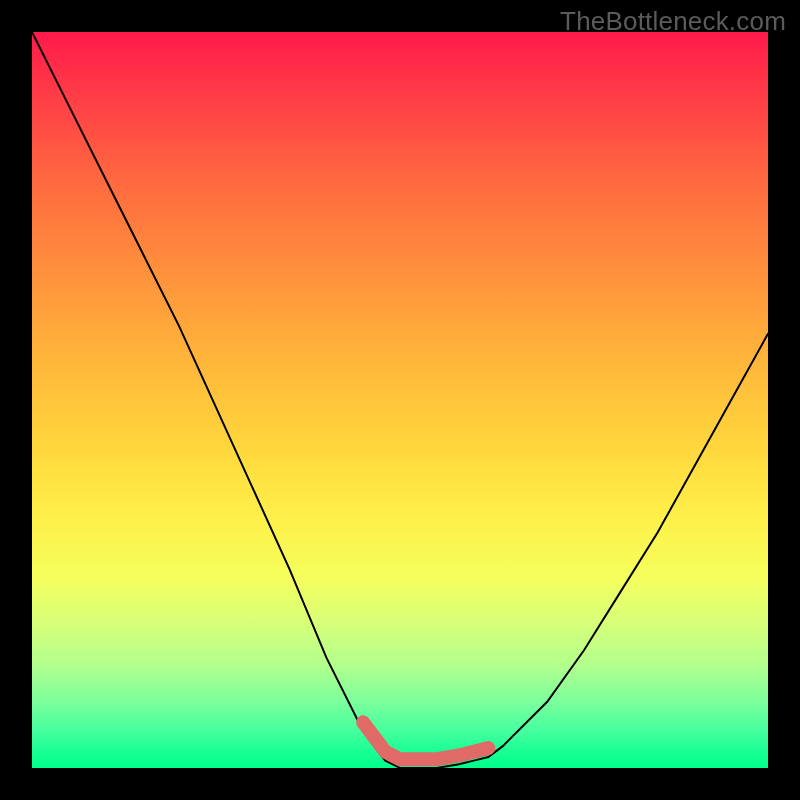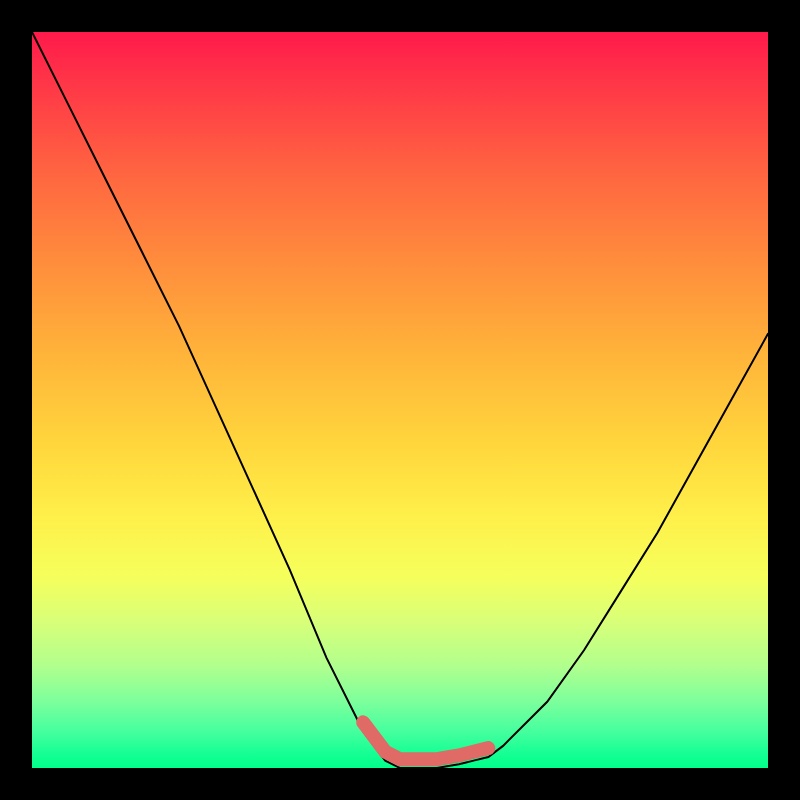--- a/index.html
+++ b/index.html
@@ -57,20 +57,21 @@
     left: 0;
     top: 0;
     width: 736px;
     height: 736px;
   }
 </style>
 </head>
 <body>
 
 <div class="frame">
+  <div class="watermark">TheBottleneck.com</div>
 
   <div class="plot">
     <svg class="curve" viewBox="0 0 736 736" preserveAspectRatio="none">
       <path fill="none" stroke="#000" stroke-width="2" stroke-linecap="round" d="M0.00 0.00 L36.80 73.60 L73.60 147.20 L110.40 220.80 L147.20 294.40 L184.00 375.36 L220.80 456.32 L257.60 537.28 L294.40 625.60 L331.20 699.20 L353.28 728.64 L368.00 736.00 L382.72 736.00 L404.80 736.00 L426.88 732.32 L441.60 728.64 L456.32 724.96 L471.04 713.92 L515.20 669.76 L552.00 618.24 L588.80 559.36 L625.60 500.48 L662.40 434.24 L699.20 368.00 L736.00 301.76" id="curvePath"></path>
       <path fill="none" stroke="#e06a65" stroke-width="14" stroke-linecap="round" d="M331.20 690.37 L353.28 719.81 L368.00 727.17 L382.72 727.17 L404.80 727.17 L426.88 723.49 L441.60 719.81 L456.32 716.13" id="bandPath"></path>
     </svg>
   </div>
 </div>
 
 </body></html>

